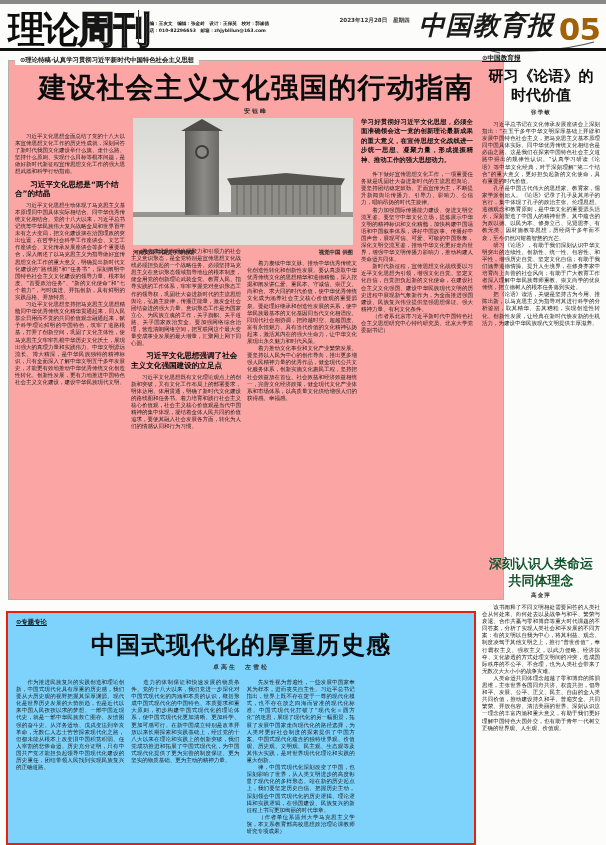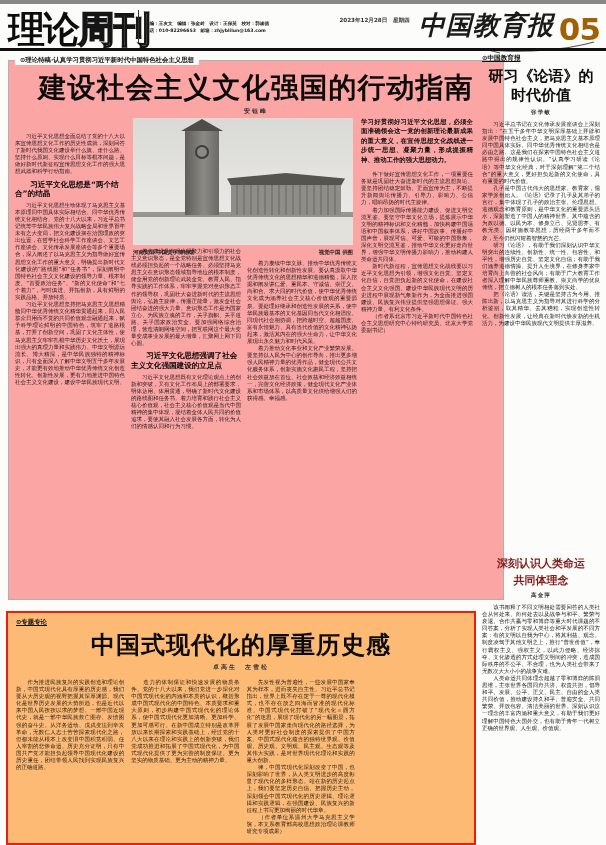--- a/index.html
+++ b/index.html
@@ -39,34 +39,34 @@
   .ph-tower-top { position:absolute; left:48px; bottom:114px; width:42px; height:12px; background:#4e4d49; clip-path:polygon(0 100%,50% 0,100% 100%); }
   .ph-tower-win { position:absolute; left:62px; bottom:86px; width:14px; height:14px; border-radius:50%; background:#3e3d3a; }
   .ph-tower-win2 { position:absolute; left:64px; bottom:88px; width:10px; height:10px; border-radius:50%; background:#8c8a85; }
   .ph-hall-roof { position:absolute; right:8px; bottom:58px; width:118px; height:14px; background:#56544f; clip-path:polygon(4% 100%,0 40%,50% 0,100% 40%,96% 100%); }
   .ph-hall { position:absolute; right:12px; bottom:30px; width:110px; height:30px; background:repeating-linear-gradient(90deg,#8f8d87 0 5px,#7b7974 5px 7px); }
   .ph-caption { display:flex; justify-content:space-between; margin-top:4px; font-size:5.4px; font-weight:700; color:#222; }
 
   .pull-quote { font-size:6.4px; line-height:9.4px; font-weight:800; text-align:justify; color:#101010; }
 
   
-  .red-box { position:absolute; left:6px; top:607px; width:470px; height:234px; border:2.5px solid #e8210d; background:#fdba74; }
+  .red-box { position:absolute; left:6px; top:607px; width:470px; height:234px; border:2.5px solid #e8210d; background:#7dd3fc; }
   .red-kicker { position:absolute; top:5px; left:8px; font-size:6.4px; font-weight:800; color:#111; text-decoration:underline; }
   .red-headline { position:absolute; top:16px; left:0; width:100%; text-align:center; font-size:24px; font-weight:900; letter-spacing:1px; color:#0c0c0c; }
   .red-authors { position:absolute; top:50px; left:0; width:100%; text-align:center; font-size:6px; color:#333; font-weight:600; letter-spacing:2px; }
   .red-cols { position:absolute; left:8px; top:66px; width:454px; height:160px; column-count:4; column-gap:7px; column-fill:auto; overflow:hidden; }
   .red-cols .body { margin-bottom:0; }
 
   
   .sidebar { position:absolute; left:482px; top:50px; width:118px; height:792px; }
   .side-kicker { font-size:6.6px; font-weight:800; text-decoration:underline; color:#111; }
   .side-title1 { position:absolute; top:13px; left:0; width:100%; text-align:center; font-size:15px; line-height:18.5px; font-weight:900; color:#0c0c0c; }
   .side-author1 { position:absolute; top:55px; left:0; width:100%; text-align:center; font-size:5.6px; font-weight:600; color:#333; letter-spacing:1px; }
   .side-body1 { position:absolute; top:67px; left:0; width:118px; height:428px; }
-  .side-title2 { position:absolute; top:501px; left:0; width:100%; text-align:center; font-size:11px; line-height:17px; font-weight:900; color:#7f1d1d; }
+  .side-title2 { position:absolute; top:501px; left:0; width:100%; text-align:center; font-size:13px; line-height:17px; font-weight:900; color:#14532d; }
   .side-author2 { position:absolute; top:538px; left:0; width:100%; text-align:center; font-size:5.6px; font-weight:600; color:#333; letter-spacing:1px; }
   .side-body2 { position:absolute; top:550px; left:0; width:118px; height:242px; }
 </style>
 </head>
 <body>
 
 <div class="page">
 
   <div class="masthead">
     <div class="mast-title">

